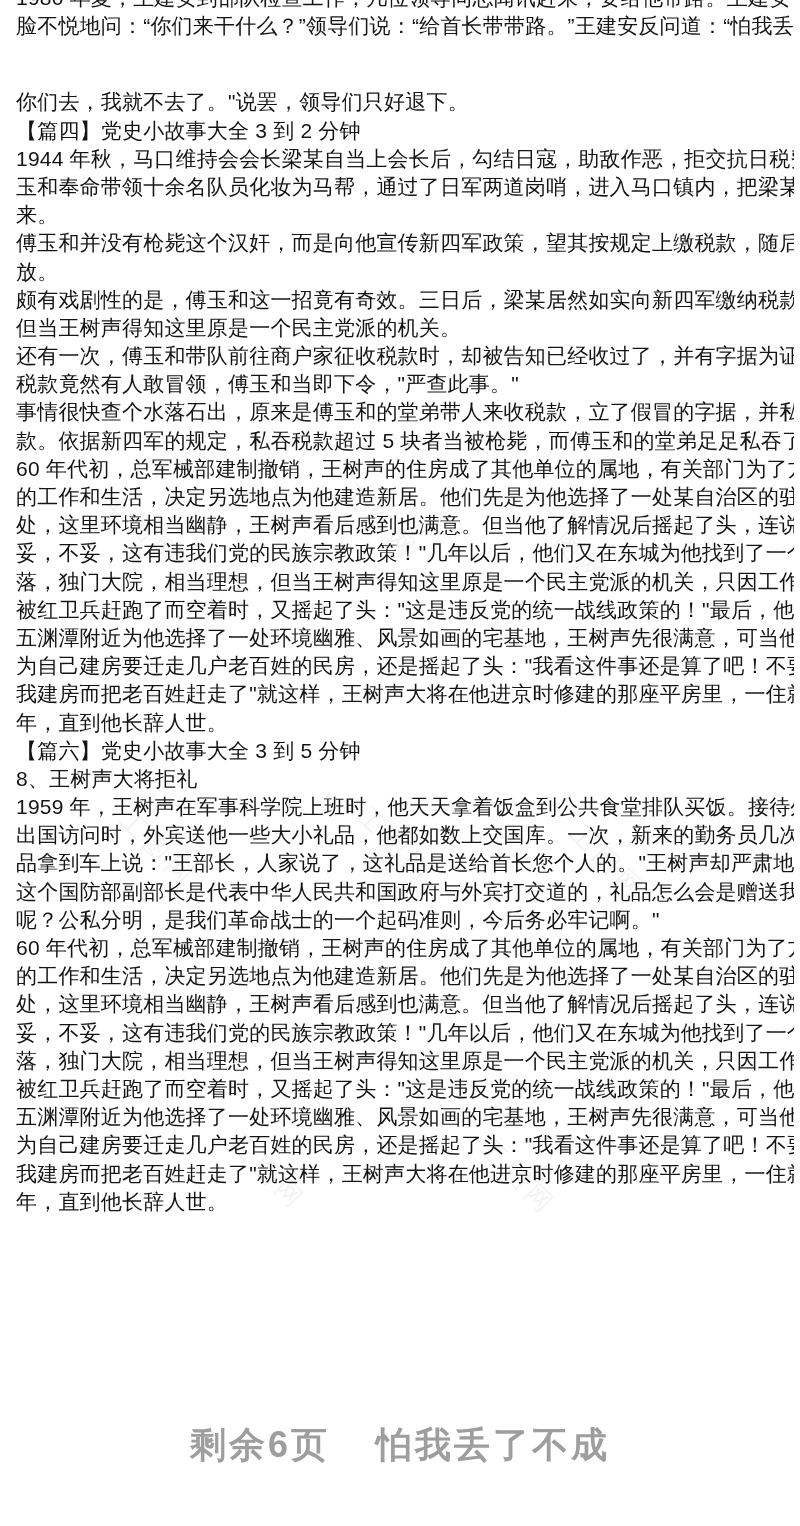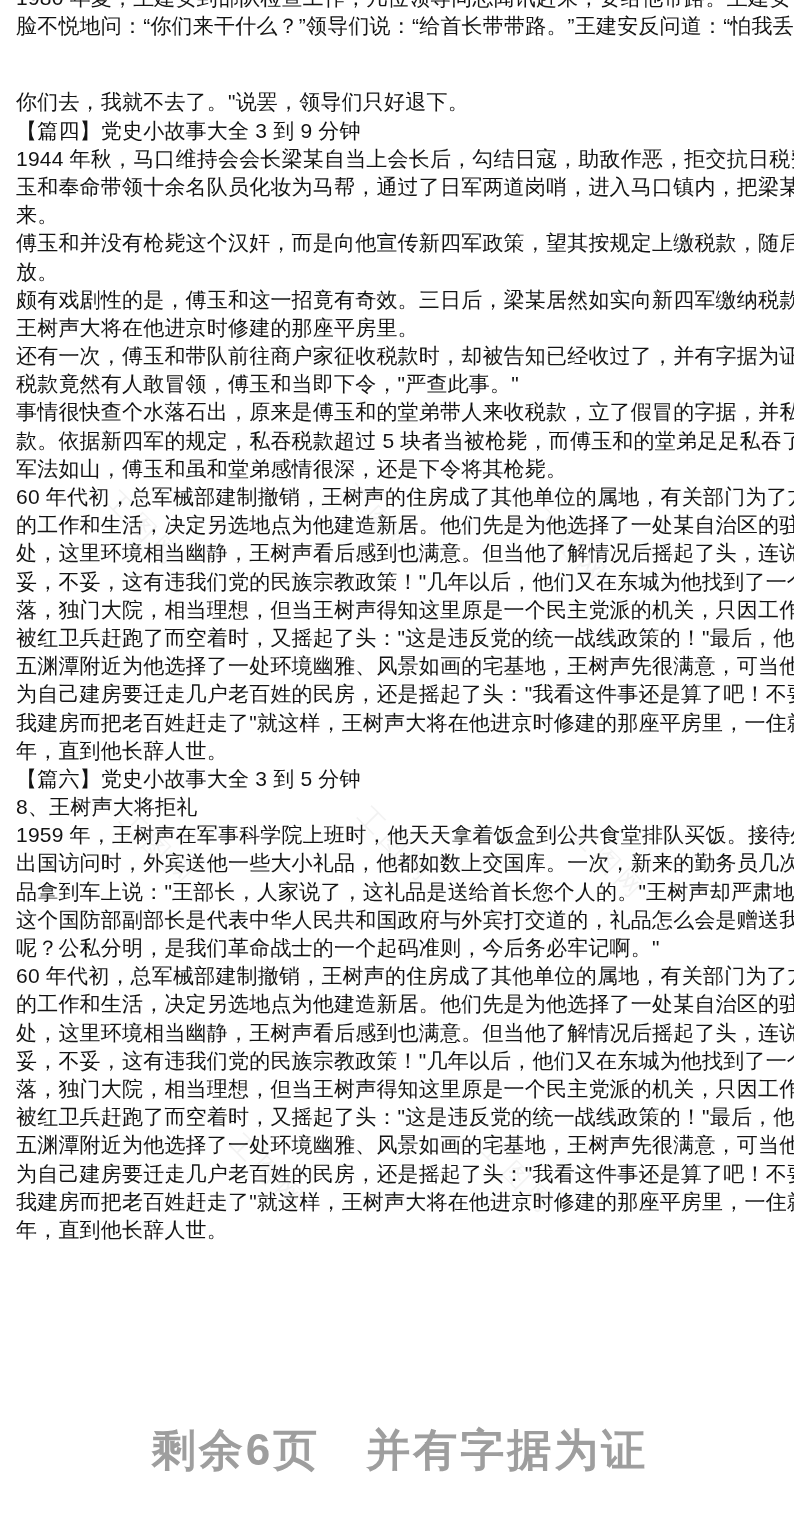--- a/index.html
+++ b/index.html
@@ -21,21 +21,21 @@
   .line{
     height:28.2px;
     white-space:nowrap;
     overflow:hidden;
   }
   .gap{height:48px;}
   .banner{
     position:absolute;
     top:1421px;left:0;width:100%;
     display:flex;justify-content:center;align-items:center;gap:46px;
-    font-size:44px;font-weight:bold;
+    font-size:36px;font-weight:bold;
     color:#9e9e9e;
     letter-spacing:3px;
   }
   .wm{
     position:absolute;
     color:rgba(0,0,0,0.05);
     font-size:26px;
     letter-spacing:6px;
     transform:rotate(45deg);
     pointer-events:none;
@@ -54,33 +54,32 @@
   <span class="wm" style="left:348px;top:828px;">工图网</span>
   <span class="wm" style="left:560px;top:845px;">工图网</span>
   <span class="wm" style="left:220px;top:1155px;">工图网</span>
   <span class="wm" style="left:470px;top:1160px;">工图网</span>
 
   <div class="doc">
       <div class="line">1980 年夏，王建安到部队检查工作，几位领导同志闻讯赶来，要给他带路。王建安</div>
       <div class="line">脸不悦地问：“你们来干什么？”领导们说：“给首长带带路。”王建安反问道：“怕我丢了不成？</div>
       <div class="gap"></div>
       <div class="line">你们去，我就不去了。"说罢，领导们只好退下。</div>
-      <div class="line">【篇四】党史小故事大全 3 到 9 分钟</div>
+      <div class="line">【篇四】党史小故事大全 3 到 2 分钟</div>
       <div class="line">1944 年秋，马口维持会会长梁某自当上会长后，勾结日寇，助敌作恶，拒交抗日税费，傅</div>
       <div class="line">玉和奉命带领十余名队员化妆为马帮，通过了日军两道岗哨，进入马口镇内，把梁某抓了起</div>
       <div class="line">来。</div>
       <div class="line">傅玉和并没有枪毙这个汉奸，而是向他宣传新四军政策，望其按规定上缴税款，随后将其释</div>
       <div class="line">放。</div>
       <div class="line">颇有戏剧性的是，傅玉和这一招竟有奇效。三日后，梁某居然如实向新四军缴纳税款。此后，</div>
-      <div class="line">王树声大将在他进京时修建的那座平房里。</div>
+      <div class="line">但当王树声得知这里原是一个民主党派的机关。</div>
       <div class="line">还有一次，傅玉和带队前往商户家征收税款时，却被告知已经收过了，并有字据为证。抗日</div>
       <div class="line">税款竟然有人敢冒领，傅玉和当即下令，"严查此事。"</div>
       <div class="line">事情很快查个水落石出，原来是傅玉和的堂弟带人来收税款，立了假冒的字据，并私吞了税</div>
       <div class="line">款。依据新四军的规定，私吞税款超过 5 块者当被枪毙，而傅玉和的堂弟足足私吞了 20 余</div>
-      <div class="line">军法如山，傅玉和虽和堂弟感情很深，还是下令将其枪毙。</div>
       <div class="line">60 年代初，总军械部建制撤销，王树声的住房成了其他单位的属地，有关部门为了方便他</div>
       <div class="line">的工作和生活，决定另选地点为他建造新居。他们先是为他选择了一处某自治区的驻京办事</div>
       <div class="line">处，这里环境相当幽静，王树声看后感到也满意。但当他了解情况后摇起了头，连说："不</div>
       <div class="line">妥，不妥，这有违我们党的民族宗教政策！"几年以后，他们又在东城为他找到了一个旧院</div>
       <div class="line">落，独门大院，相当理想，但当王树声得知这里原是一个民主党派的机关，只因工作人员都</div>
       <div class="line">被红卫兵赶跑了而空着时，又摇起了头："这是违反党的统一战线政策的！"最后，他们又在</div>
       <div class="line">五渊潭附近为他选择了一处环境幽雅、风景如画的宅基地，王树声先很满意，可当他注意到</div>
       <div class="line">为自己建房要迁走几户老百姓的民房，还是摇起了头："我看这件事还是算了吧！不要因为</div>
       <div class="line">我建房而把老百姓赶走了"就这样，王树声大将在他进京时修建的那座平房里，一住就是 18</div>
       <div class="line">年，直到他长辞人世。</div>
@@ -98,16 +97,16 @@
       <div class="line">落，独门大院，相当理想，但当王树声得知这里原是一个民主党派的机关，只因工作人员都</div>
       <div class="line">被红卫兵赶跑了而空着时，又摇起了头："这是违反党的统一战线政策的！"最后，他们又在</div>
       <div class="line">五渊潭附近为他选择了一处环境幽雅、风景如画的宅基地，王树声先很满意，可当他注意到</div>
       <div class="line">为自己建房要迁走几户老百姓的民房，还是摇起了头："我看这件事还是算了吧！不要因为</div>
       <div class="line">我建房而把老百姓赶走了"就这样，王树声大将在他进京时修建的那座平房里，一住就是 18</div>
       <div class="line">年，直到他长辞人世。</div>
     </div>
 
   <div class="banner">
     <span>剩余6页</span>
-    <span>并有字据为证</span>
+    <span>怕我丢了不成</span>
   </div>
 
 </div>
 
 </body></html>

